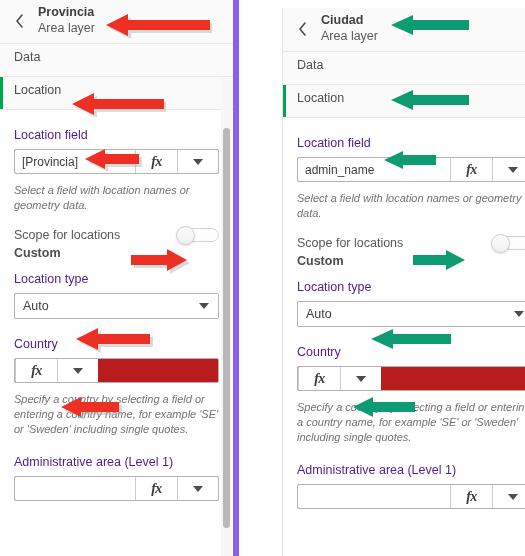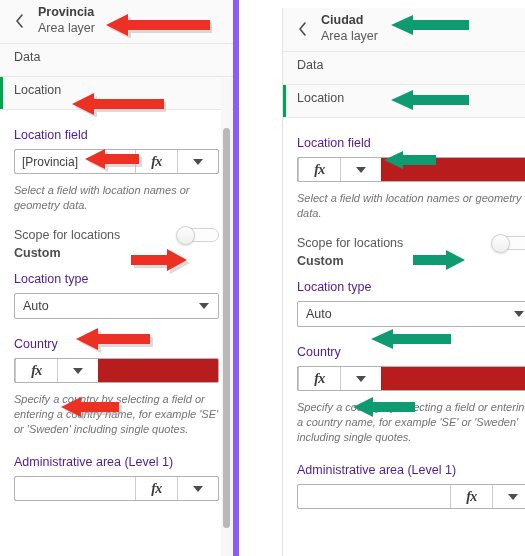--- a/index.html
+++ b/index.html
@@ -417,20 +417,21 @@
 
   <div class="acc-row active">
     <div class="acc-label">Location</div>
   </div>
 
   <div class="body">
 
     <div class="prop">
       <div class="prop-label">Location field</div>
       <div class="ctrl">
+        <input class="txt" type="text" value="admin_name" style="">
         <div class="cell-div"></div>
         <div class="fx">
           <span>fx</span>
         </div>
         <div class="cell-div"></div>
         <div class="drop">
           <span class="caret"></span>
         </div>
       </div>
       <div class="prop-help">Select a field with location names or geometry data.</div>

